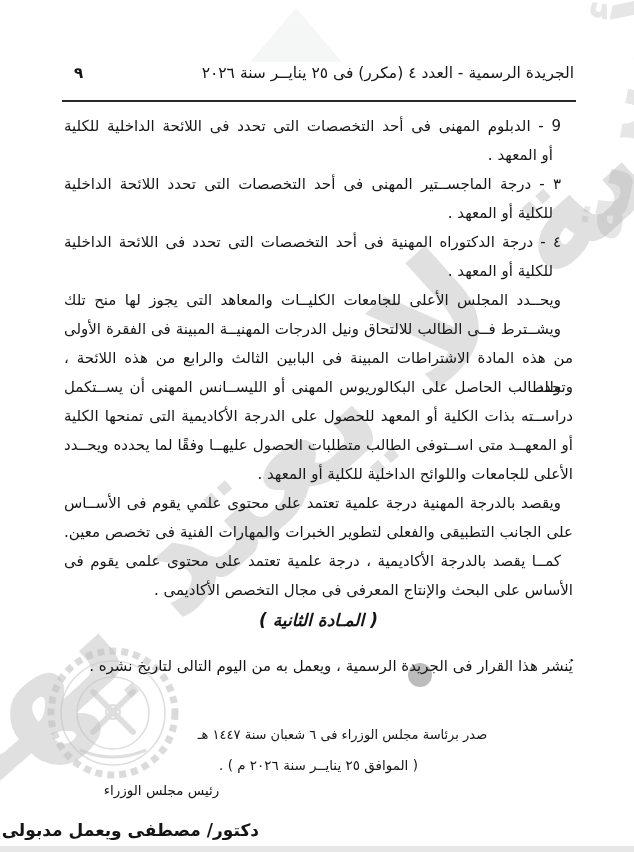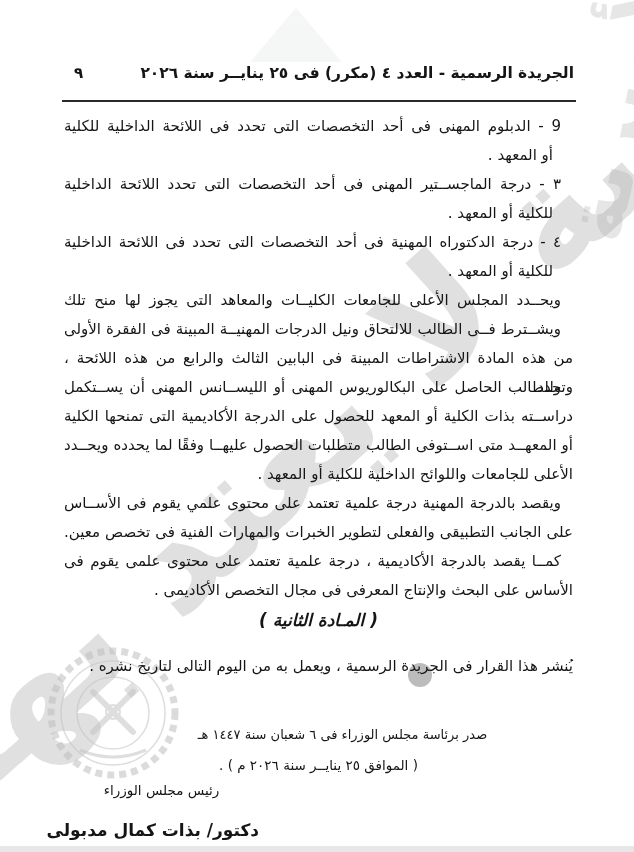--- a/index.html
+++ b/index.html
@@ -11,21 +11,21 @@
     font-family:"DejaVu Sans", sans-serif;
     color:#151515;
   }
   
   .header-row{
     position:absolute;top:64px;left:62px;right:60px;
     direction:rtl;
     display:flex;justify-content:space-between;align-items:flex-end;
     z-index:3;
   }
-  .header-title{font-size:15.5px;font-weight:bold;white-space:nowrap;}
+  .header-title{font-size:15.5px;font-weight:normal;white-space:nowrap;}
   .header-pageno{font-size:15px;font-weight:bold;padding-left:12px;}
   .header-rule{
     position:absolute;top:100px;left:62px;right:58px;height:2px;
     background:#2a2a2a;z-index:3;
   }
   
   .body-text{
     position:absolute;top:112px;left:64px;width:509px;z-index:2;
     direction:rtl;
   }
@@ -132,15 +132,15 @@
       <div class="line first fill">كمــا يقصد بالدرجة الأكاديمية ، درجة علمية تعتمد على محتوى علمى يقوم فى</div>
       <div class="line end">الأساس على البحث والإنتاج المعرفى فى مجال التخصص الأكاديمى .</div>
       <div class="section-heading">( المـادة الثانية )</div>
       <div class="publish-line">يُنشر هذا القرار فى الجريدة الرسمية ، ويعمل به من اليوم التالى لتاريخ نشره .</div>
       <div class="issued-line">صدر برئاسة مجلس الوزراء فى ٦ شعبان سنة ١٤٤٧ هـ</div>
       <div class="corresponding-line">( الموافق ٢٥ ينايــر سنة ٢٠٢٦ م ) .</div>
     </div>
 
 <div class="signature">
       <div class="signature-title">رئيس مجلس الوزراء</div>
-      <div class="signature-name">دكتور/ بذات كمال مدبولى</div>
+      <div class="signature-name">دكتور/ مصطفى ويعمل مدبولى</div>
     </div>
   </div>
 
 </body></html>

